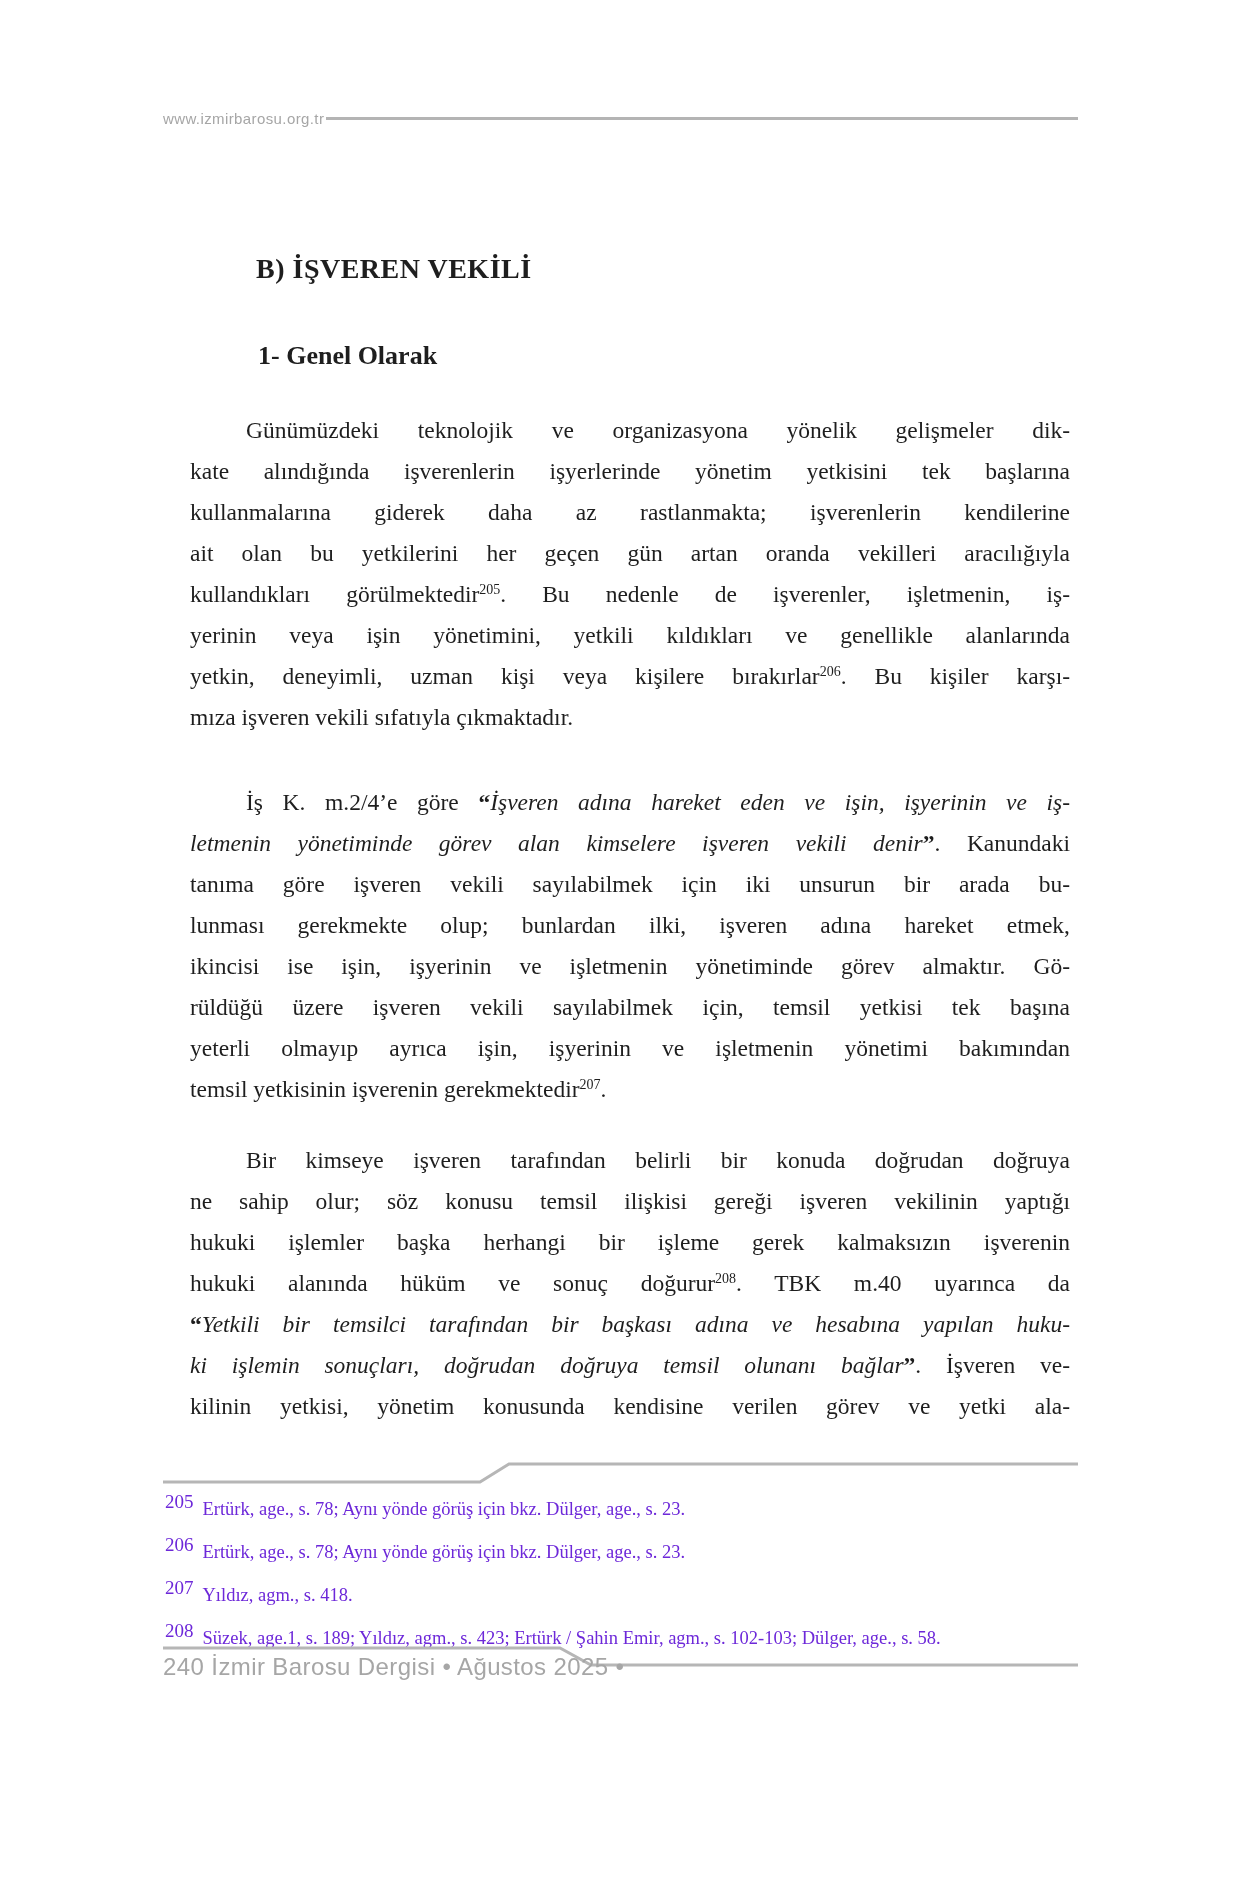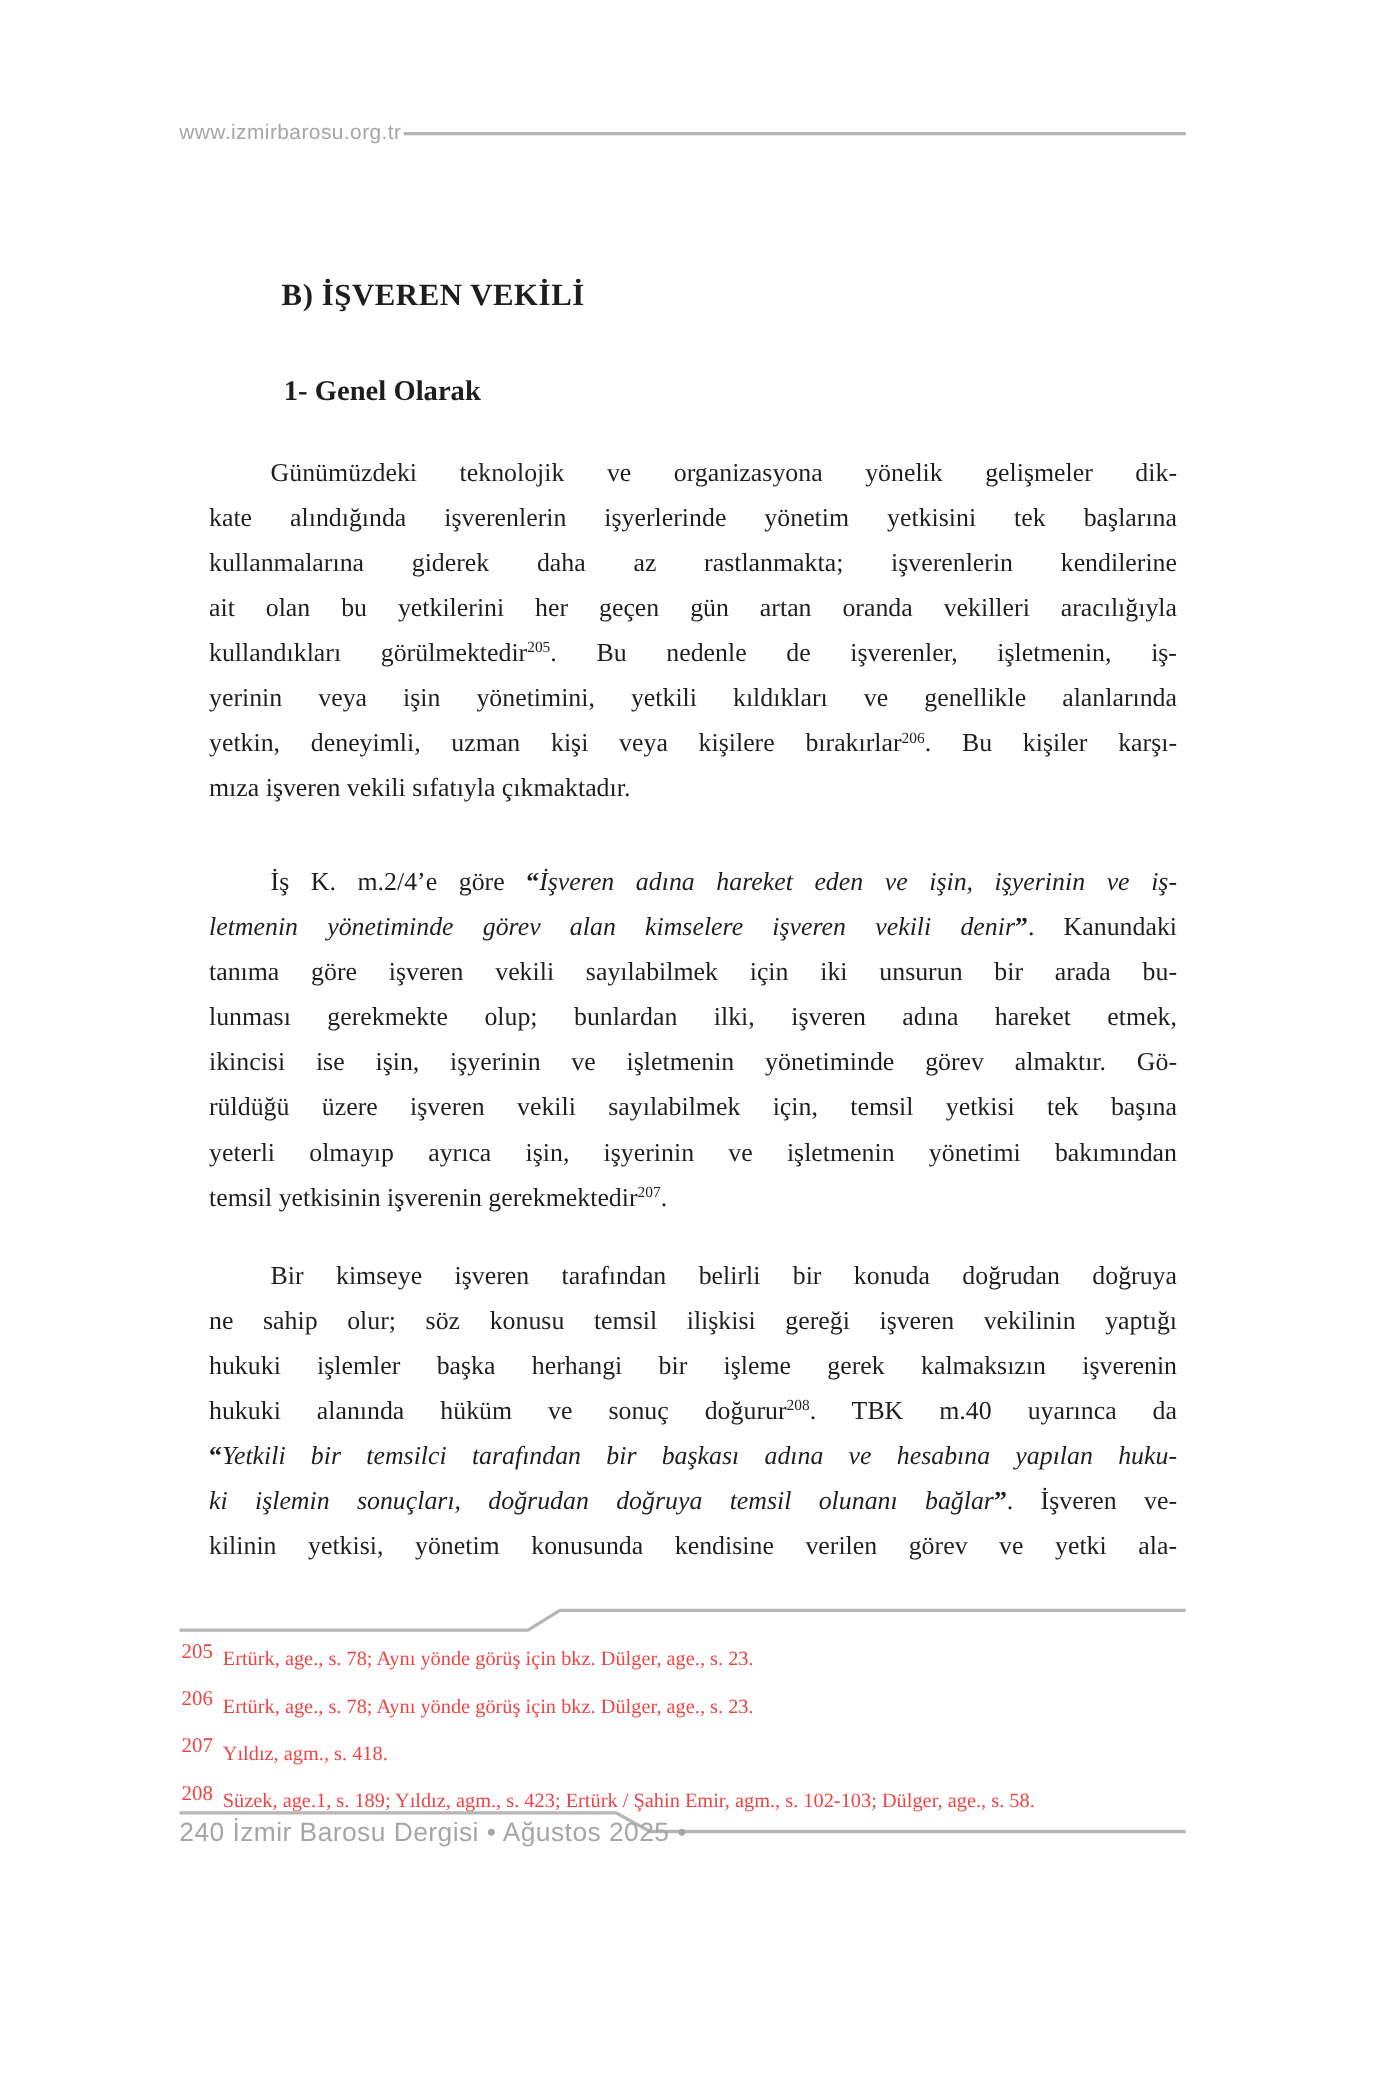--- a/index.html
+++ b/index.html
@@ -8,21 +8,21 @@
     width:1260px; height:1890px;
     background:#ffffff;
     overflow:hidden;
     font-family:"Liberation Serif", serif;
   }
   
   .header {
     position:absolute; left:163px; top:110px; width:915px;
     display:flex; align-items:center;
     font-family:"Liberation Sans", sans-serif;
-    font-size:19px; color:var(--muted,#a6a6a6);
+    font-size:15px; color:var(--muted,#a6a6a6);
     letter-spacing:0.4px;
   }
   .header-rule { flex:1; height:3px; background:var(--rule,#b4b4b4); margin-left:2px; }
 
   
   .title {
     position:absolute; left:246px; top:243px; margin:10px;
     font-size:28px; font-weight:bold; color:var(--ink,#1e1e1e);
     letter-spacing:0.5px;
   }
@@ -49,21 +49,21 @@
   .it { font-style:italic; }
   .bq { font-weight:bold; }
   .sup { font-size:14px; position:relative; top:-8px; line-height:0; }
 
   
   .fn-sep { position:absolute; left:163px; top:1461px; }
 
   
   .footnotes {
     position:absolute; left:165px; top:1488px; width:913px;
-    color:#ef4444; font-size:18.5px;
+    color:#6d28d9; font-size:18.5px;
   }
   .fn { height:43px; line-height:43px; white-space:nowrap; }
   .fn-num { font-size:19px; position:relative; top:-7px; margin-right:9px; line-height:0; }
 
   
   .footer-rule { position:absolute; left:163px; top:1645px; }
   .footer-text {
     position:absolute; left:163px; top:1653px;
     font-family:"Liberation Sans", sans-serif;
     font-size:24px; color:var(--muted,#a6a6a6);

